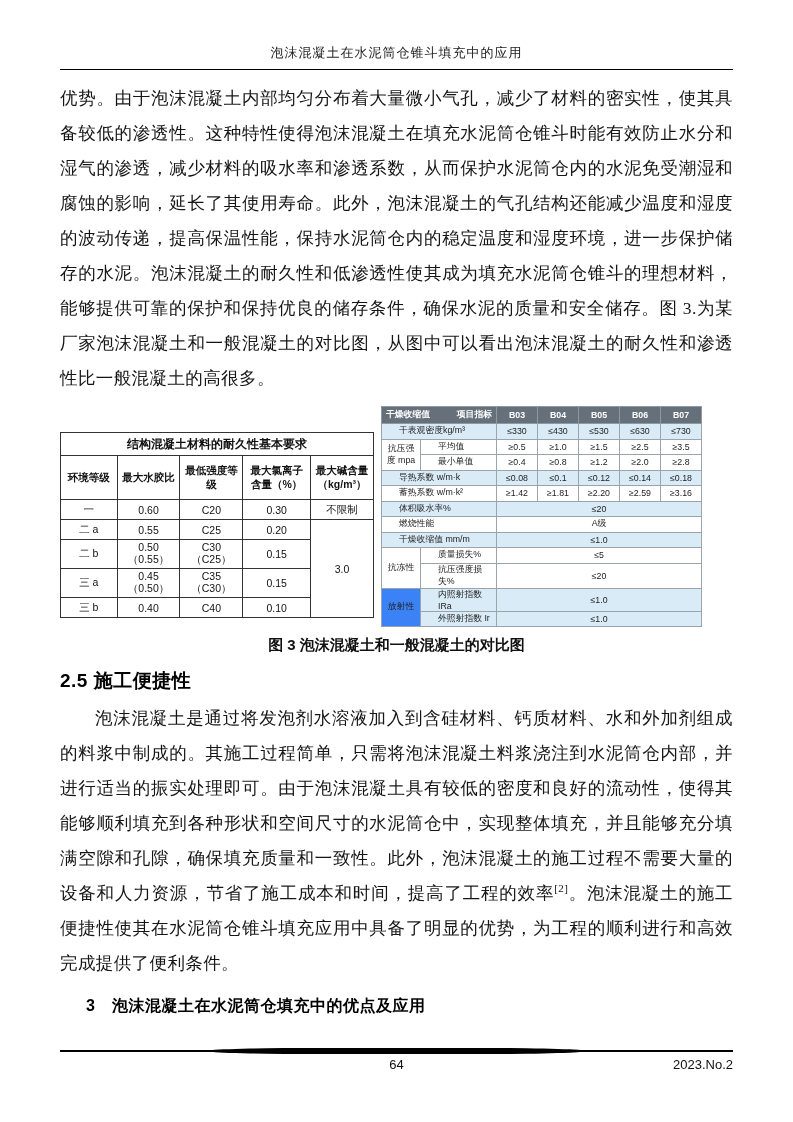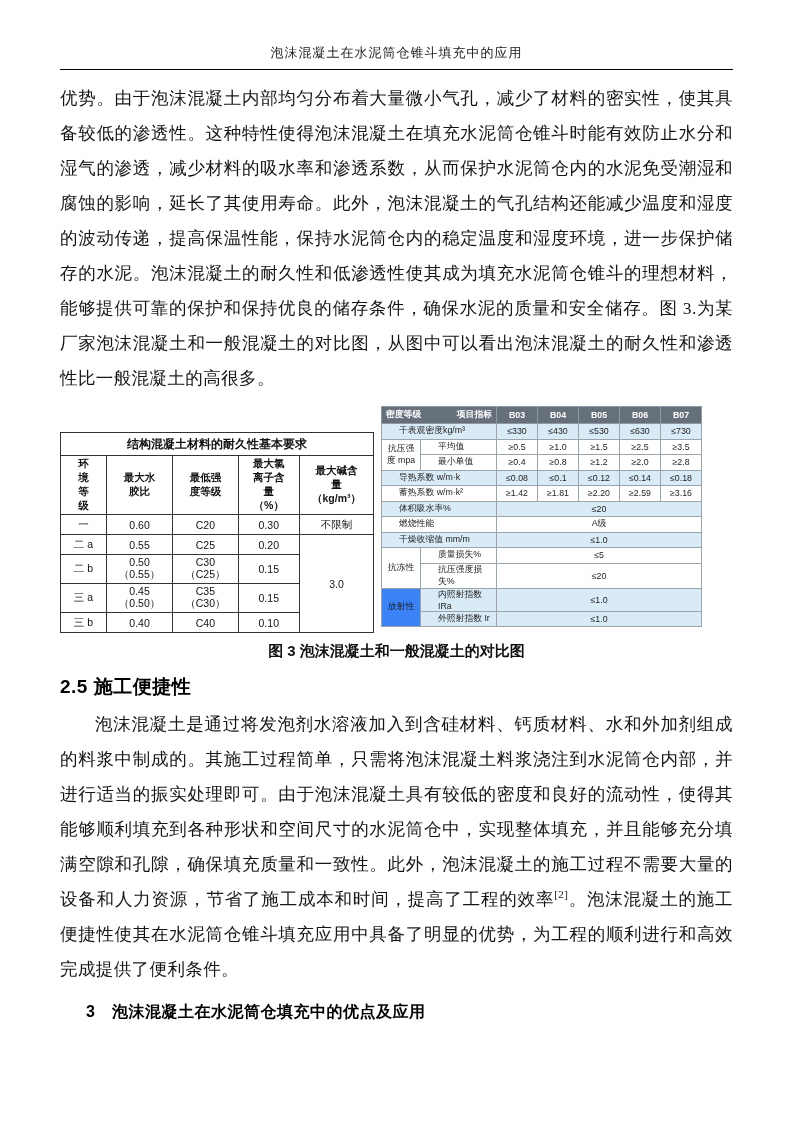--- a/index.html
+++ b/index.html
@@ -27,21 +27,21 @@
   
   .tables-row { margin-top:10px; display:flex; align-items:flex-start; gap:7px; }
   
   table { border-collapse:collapse; }
   .ltable {
     margin-top:26px; width:314px;
     font-family:"Liberation Sans","DejaVu Sans",sans-serif;
     font-size:10.5px; color:#111;
     border:1.5px solid #222;
   }
-  .ltable td, .ltable th { border:1px solid #333; text-align:center; vertical-align:middle; padding:1px 12px; }
+  .ltable td, .ltable th { border:1px solid #333; text-align:center; vertical-align:middle; padding:1px 4px; }
   .ltable .ttl { font-weight:bold; font-size:12px; height:23px; }
   .ltable .hdr td { height:44px; font-weight:bold; }
   .ltable .drow td { height:20px; }
   
   .rtable {
     width:321px;
     font-family:"Liberation Sans","DejaVu Sans",sans-serif;
     font-size:8.8px; color:#222;
     border:1px solid #8f99a0; background:#fff;
   }
@@ -148,21 +148,21 @@
           <td>0.10</td>
         </tr>
       </tbody>
         </table>
 
       <table class="rtable">
         <tbody>
             <tr class="hd">
           <td class="corner" colspan="2" style="width:116px">
             <span class="corner-in">
-              <span>密度等级</span>
+              <span>干燥收缩值</span>
               <span>项目指标</span>
             </span>
           </td>
           <td style="width:41px">B03</td>
           <td style="width:41px">B04</td>
           <td style="width:41px">B05</td>
           <td style="width:41px">B06</td>
           <td style="width:41px">B07</td>
         </tr>
         <tr class="blue">
@@ -245,13 +245,23 @@
 
     <div class="h-sub">2.5 施工便捷性</div>
 
     <div class="para p2"><span>泡沫混凝土是通过将发泡剂水溶液加入到含硅材料、钙质材料、水和外加剂组成的料浆中制成的。其施工过程简单，只需将泡沫混凝土料浆浇注到水泥筒仓内部，并进行适当的振实处理即可。由于泡沫混凝土具有较低的密度和良好的流动性，使得其能够顺利填充到各种形状和空间尺寸的水泥筒仓中，实现整体填充，并且能够充分填满空隙和孔隙，确保填充质量和一致性。此外，泡沫混凝土的施工过程不需要大量的设备和人力资源，节省了施工成本和时间，提高了工程的效率</span><sup class="ref">[2]</sup><span>。泡沫混凝土的施工便捷性使其在水泥筒仓锥斗填充应用中具备了明显的优势，为工程的顺利进行和高效完成提供了便利条件。</span></div>
 
     <div class="h-main">3　泡沫混凝土在水泥筒仓填充中的优点及应用</div>
 
 
   </div>
 
+  <div class="footer">
+    <div class="footer-rule">
+      <div class="thin"></div>
+      <div class="thick"></div>
+    </div>
+    <div class="footer-text">
+      <span class="pg">64</span>
+      <span class="issue">2023.No.2</span>
+    </div>
+  </div>
 </div>
 
 </body></html>

